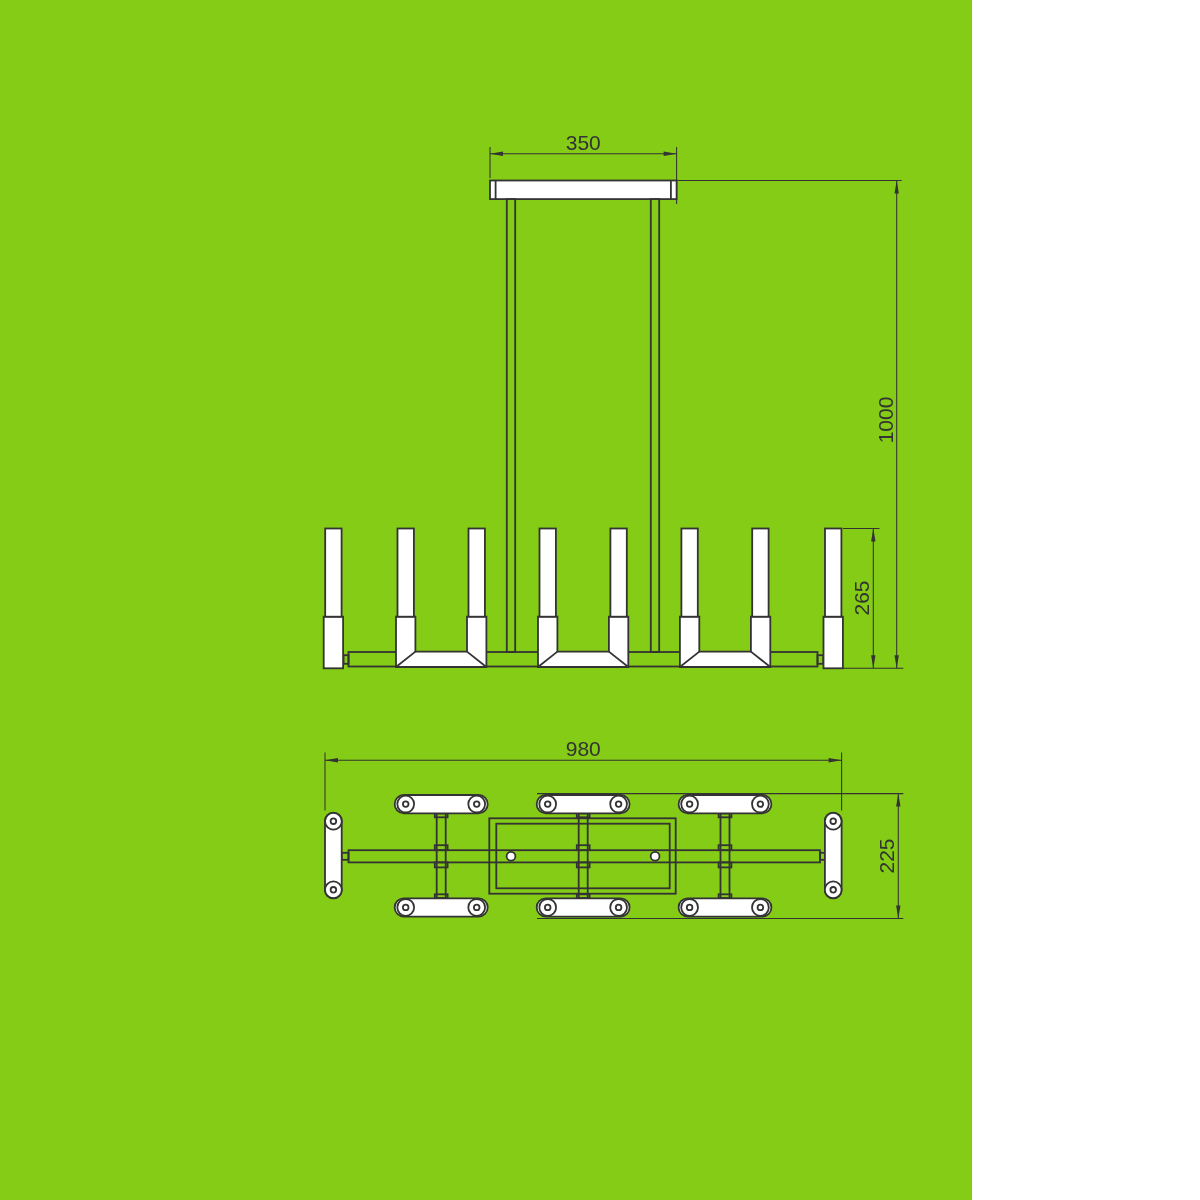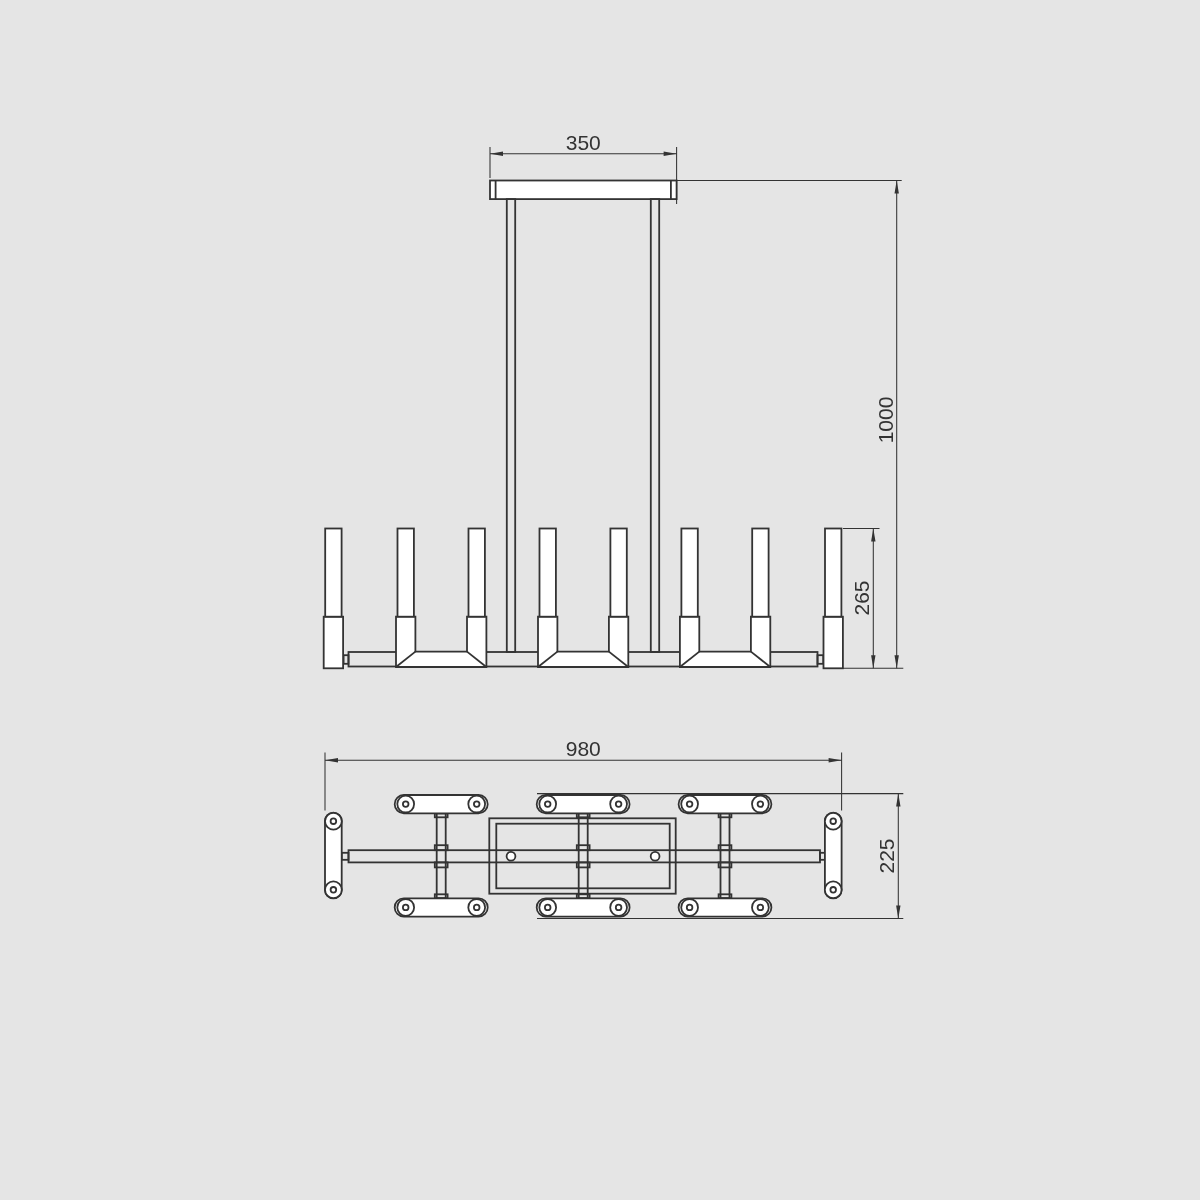--- a/index.html
+++ b/index.html
@@ -1,16 +1,16 @@
 <!DOCTYPE html>
 <html><head>
 <meta charset="utf-8">
 <style>
   html,body{margin:0;padding:0;background:#ffffff;}
-  .stage{width:1200px;height:1200px;background:#e5e5e5;position:relative;overflow:hidden;}
+  .stage{width:972px;height:1200px;background:#84cc16;position:relative;overflow:hidden;}
   svg{display:block;}
   .obj{fill:none;stroke:#333333;stroke-width:1.8;stroke-linejoin:miter;stroke-linecap:butt;}
   .objf{fill:#ffffff;stroke:#333333;stroke-width:1.8;stroke-linejoin:miter;}
   .dim{fill:none;stroke:#333333;stroke-width:1.05;stroke-linecap:butt;}
   .arr{fill:#333333;stroke:none;}
   .lbl{font-family:"Liberation Sans","DejaVu Sans",sans-serif;font-size:21px;fill:#333333;}
 </style>
 </head>
 <body>
 

